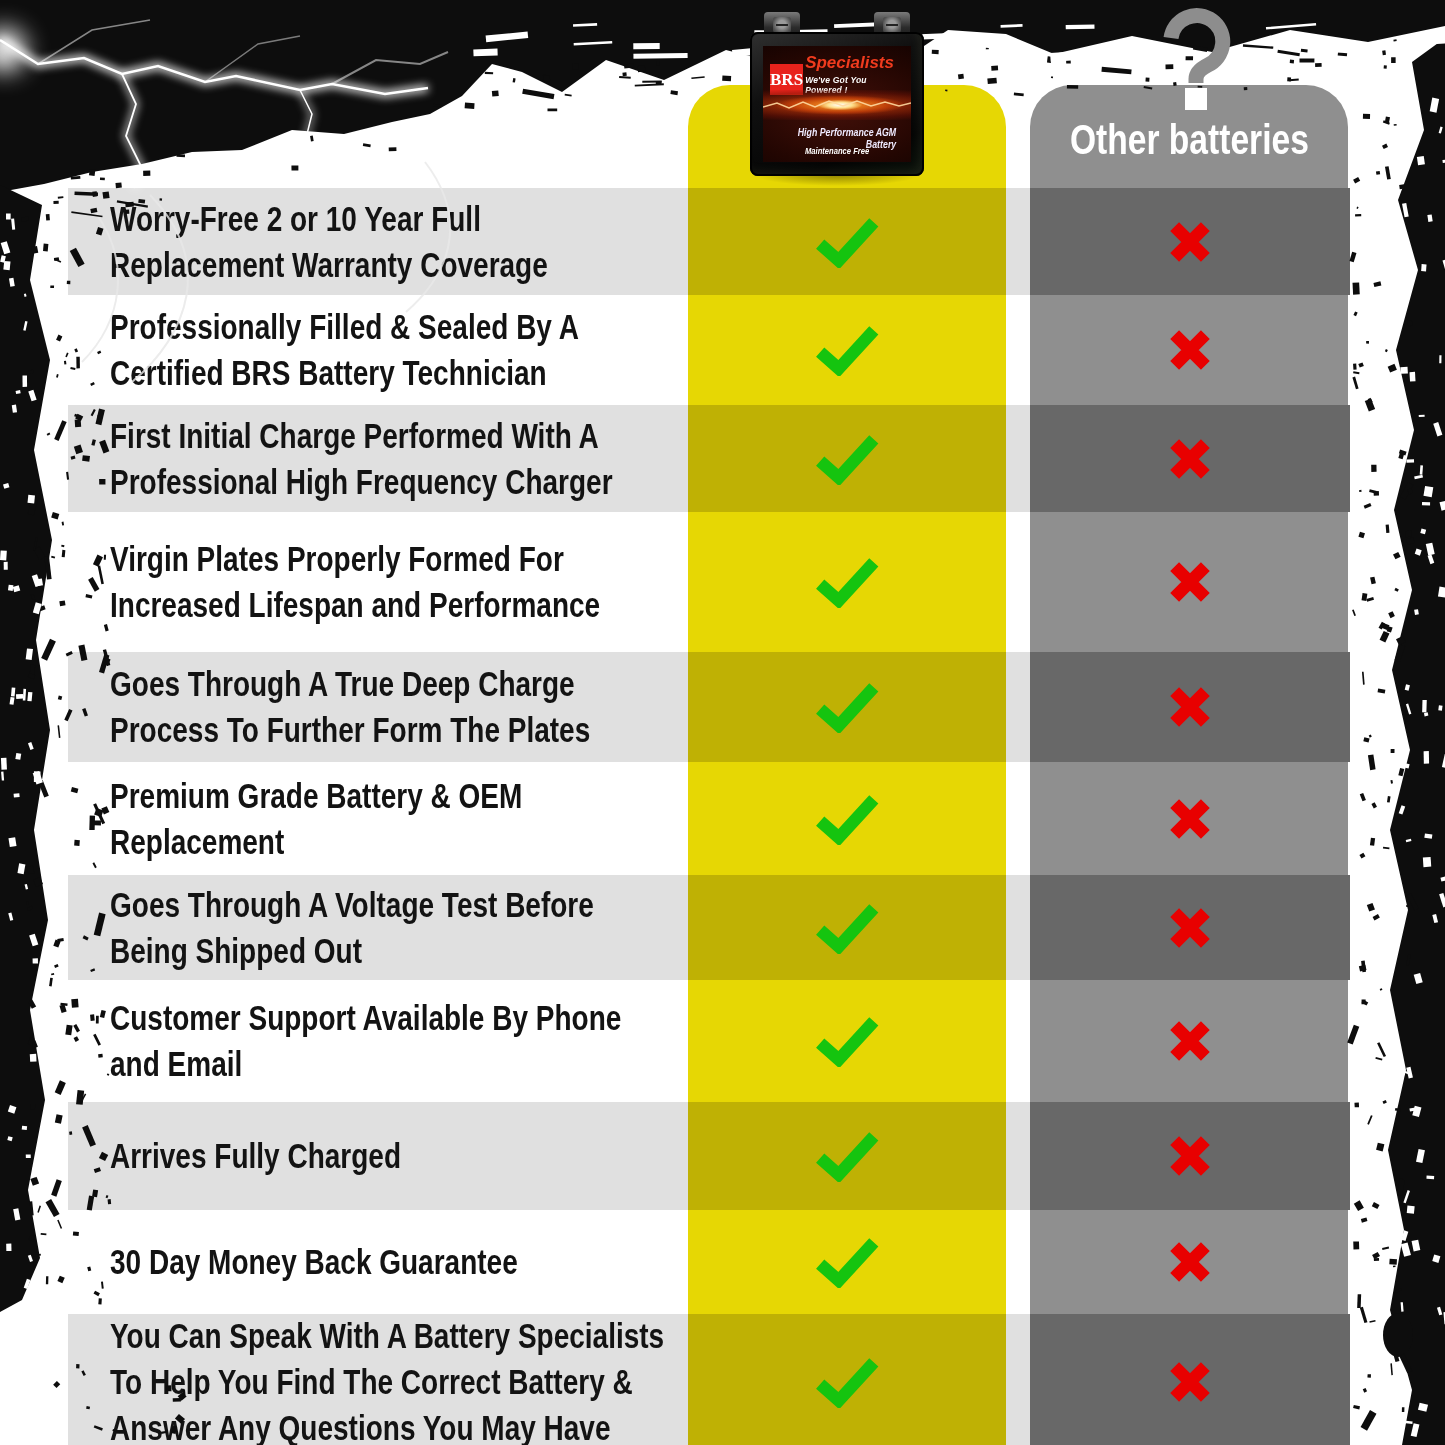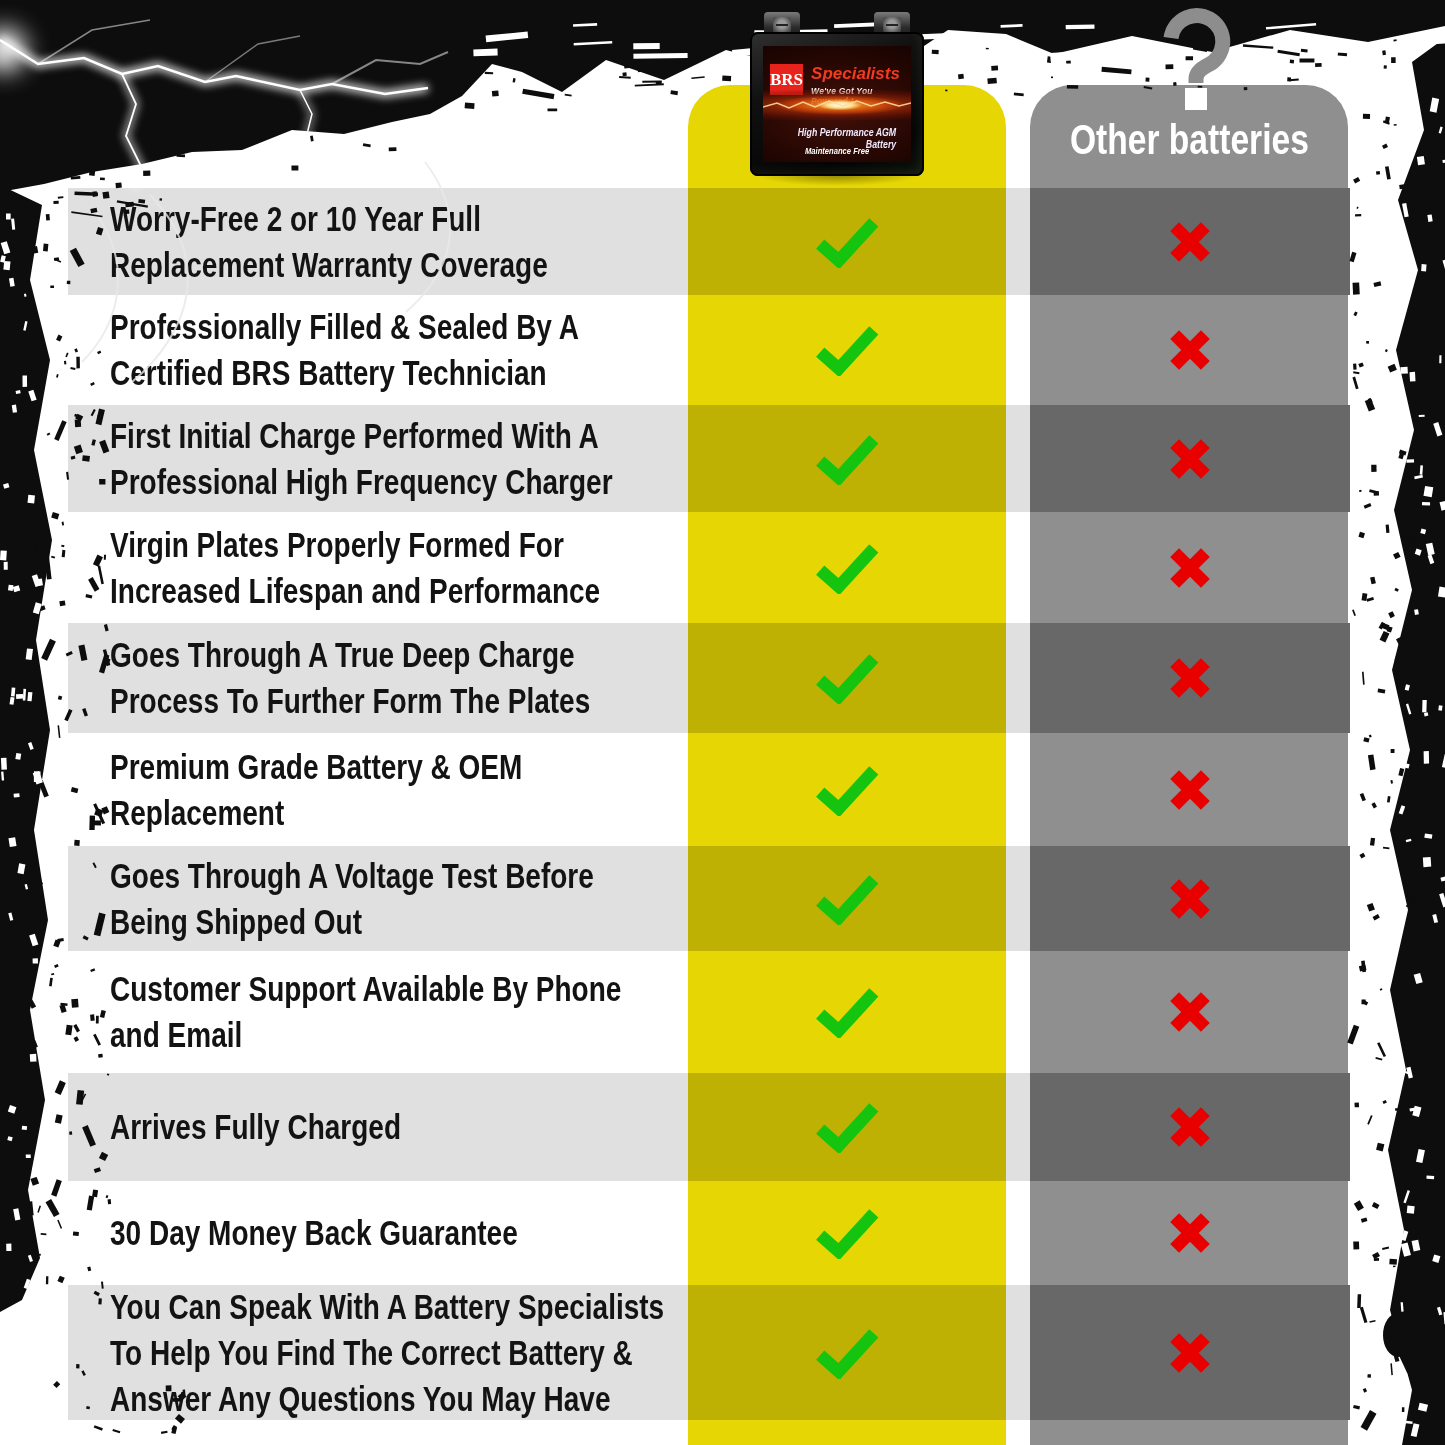--- a/index.html
+++ b/index.html
@@ -40,21 +40,21 @@
      background:linear-gradient(180deg,#7a7a7a,#2b2b2b 55%,#161616);}
   .term-l{left:14px;}.term-r{left:124px;}
   .bolt{position:absolute;left:9px;top:5px;width:18px;height:16px;border-radius:3px;
      background:radial-gradient(circle at 50% 45%,#9a9a9a 0 30%,#555 70%,#333);}
   .bolt:after{content:"";position:absolute;left:3px;top:7px;width:12px;height:2px;background:#222;}
   .bat-body{position:absolute;left:0;top:20px;width:174px;height:144px;border-radius:8px;
      background:linear-gradient(160deg,#303030,#101010 35%,#050505 78%,#0b120b);
      box-shadow:inset 0 0 0 2px #000, inset -5px -5px 10px rgba(130,150,100,.12);}
   .bat-label{position:absolute;left:13px;top:14px;width:148px;height:116px;overflow:hidden;
      background:radial-gradient(ellipse 120% 85% at 50% 55%,#431009 0%,#230602 55%,#0a0101 100%);}
-  .label-top{display:flex;gap:8px;padding:18px 5px 0 7px;}
+  .label-top{display:flex;gap:2px;padding:7px 5px 0 7px;align-items:flex-end;}
   .brs-box{width:35px;height:31px;background:#e8231c;color:#fff;display:flex;align-items:center;justify-content:center;
      font-family:"Liberation Serif",serif;font-weight:bold;font-size:17px;}
   .superbattery{color:#f03b1e;font-size:17px;font-weight:bold;font-style:italic;line-height:19px;}
   .tagline{color:#fff;font-size:8.5px;font-weight:bold;font-style:italic;margin-top:3px;letter-spacing:.2px;}
   .fire{position:absolute;left:0;right:0;top:44px;height:30px;
      background:
        radial-gradient(ellipse 30px 7px at 52% 50%,#fff,rgba(255,230,150,.95) 40%,rgba(255,150,30,0) 75%),
        radial-gradient(ellipse 80px 12px at 52% 50%,rgba(255,170,40,.9),rgba(230,80,10,.5) 60%,rgba(230,80,10,0) 82%),
        radial-gradient(ellipse 110% 18px at 50% 50%,rgba(220,70,10,.85),rgba(120,20,4,.45) 70%,rgba(120,20,4,0) 95%);}
   .agm{position:absolute;left:0;right:0;top:80px;text-align:right;color:#efeaff;font-size:11px;font-weight:bold;font-style:italic;}
@@ -112,21 +112,21 @@
           </svg>
         </div>
         <div class="cell cell-other">
           <svg class="icon-cross" viewBox="0 0 50 50">
             <path d="M9 9 L41 41 M41 9 L9 41"></path>
           </svg>
         </div>
         <div class="label-wrap"><span class="cond row-label">First Initial Charge Performed With A
 Professional High Frequency Charger</span></div>
       </div>
-      <div class="row" style="height: 111px;">
+      <div class="row" style="height: 140px;">
         <div class="cell cell-brs">
           <svg class="icon-check" viewBox="0 0 64 50">
             <path d="M6 27 L24 43 L58 6"></path>
           </svg>
         </div>
         <div class="cell cell-other">
           <svg class="icon-cross" viewBox="0 0 50 50">
             <path d="M9 9 L41 41 M41 9 L9 41"></path>
           </svg>
         </div>

